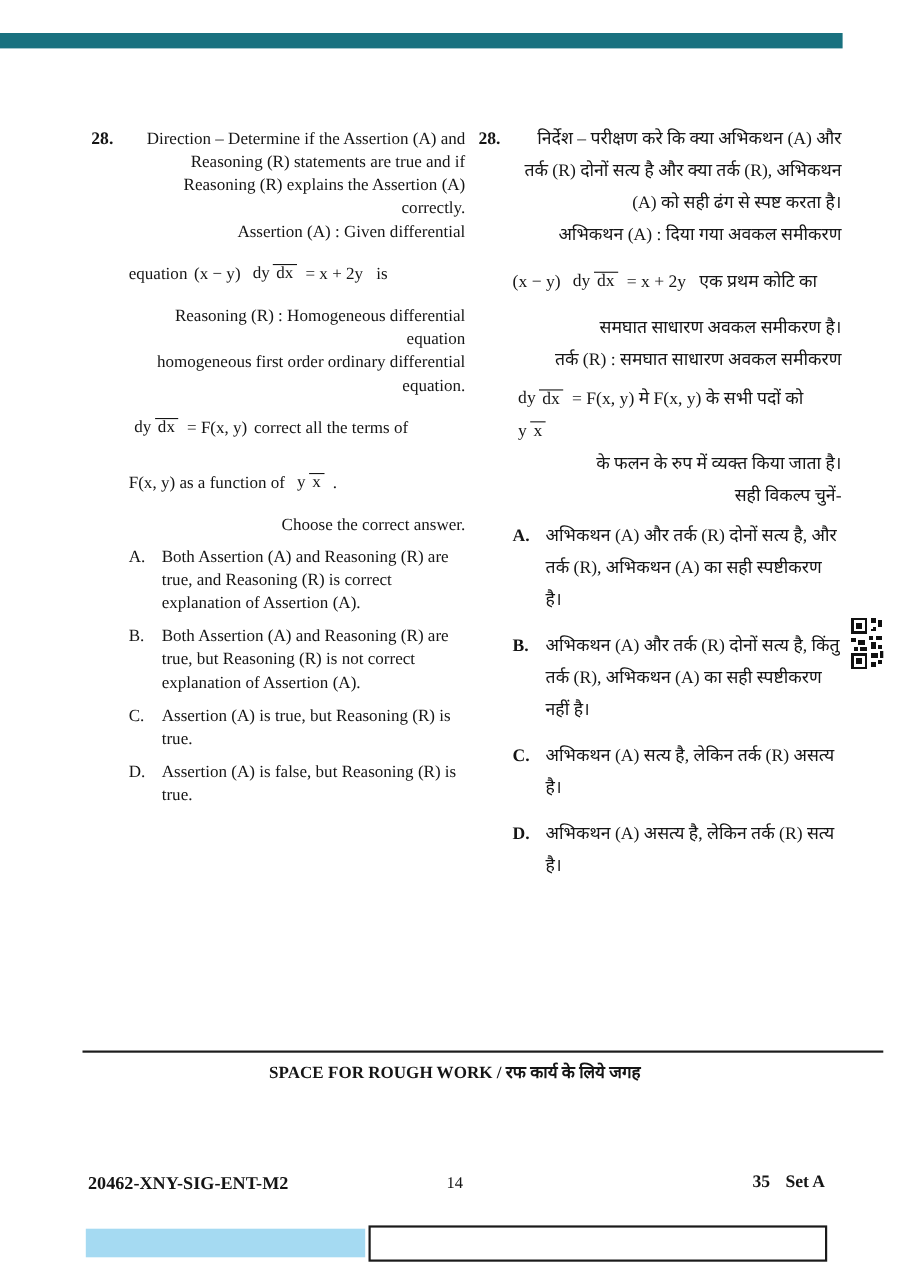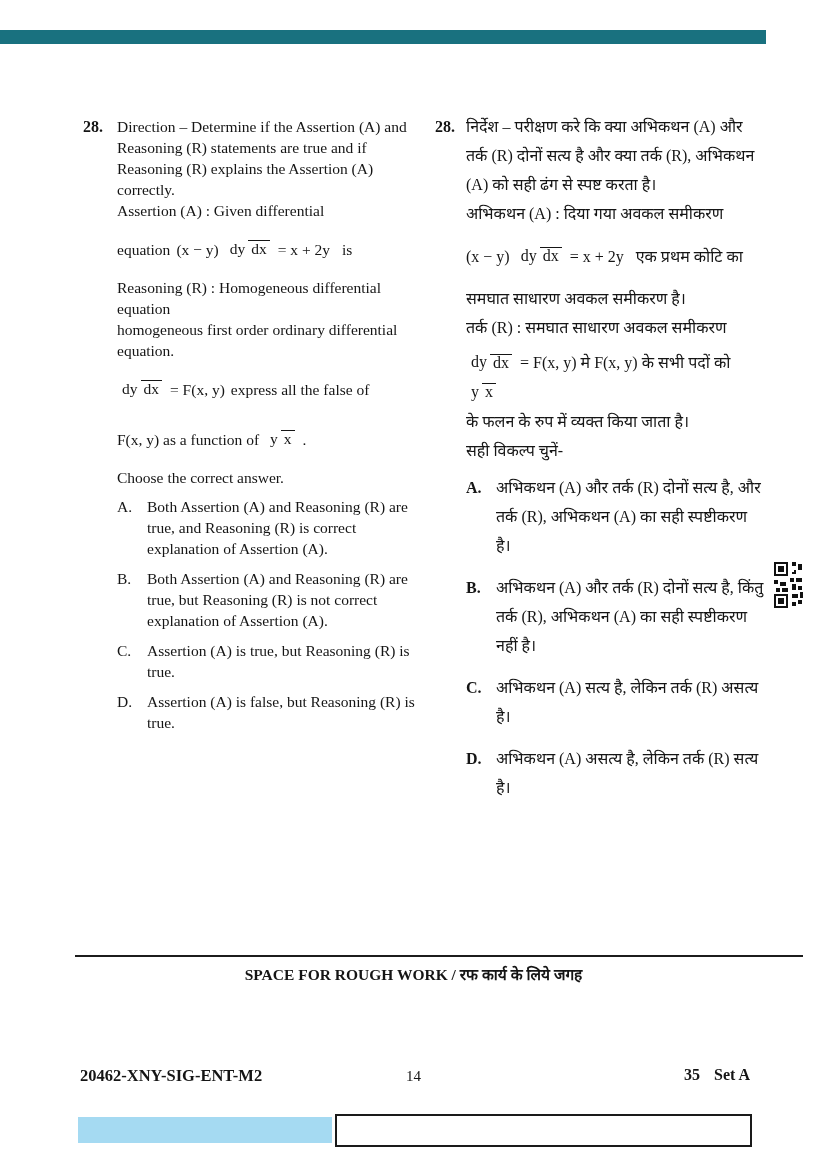--- a/index.html
+++ b/index.html
@@ -7,21 +7,21 @@
         font-family:"Liberation Serif","DejaVu Serif",serif;color:#151515;}
   .topbar{position:absolute;left:0;top:30px;width:766px;height:14px;}
   
   .col{position:absolute;}
   .col-en{left:83px;top:116px;width:340px;font-size:15.5px;line-height:21px;}
   .col-hi{left:435px;top:112px;width:330px;font-size:16px;line-height:29px;}
   .qrow{display:flex;}
   .qnum{font-weight:bold;width:34px;flex:0 0 34px;font-size:16px;}
   .col-hi .qnum{width:31px;flex:0 0 31px;}
   .qbody{flex:1;}
-  .para{margin:0 0 0 0;}
+  .para{margin:0 0 0 0;text-align:right;}
   .mathline{display:flex;align-items:center;gap:6px;margin:6px 0;min-height:44px;flex-wrap:wrap;}
   .frac{display:inline-flex;flex-direction:row;align-items:center;line-height:1.05;margin:0 2px;}
   .frac .fnum{padding:0 3px;}
   .frac .fden{padding:0 3px;border-top:1.6px solid #151515;}
   .opts{margin-top:8px;}
   .opt{display:flex;margin-bottom:9px;}
   .col-hi .opt{margin-bottom:13px;}
   .opt-letter{width:30px;flex:0 0 30px;}
   .col-hi .opt-letter{font-weight:bold;}
   .opt-text{flex:1;}
@@ -67,21 +67,21 @@
 
         <p class="para">Reasoning (R) : Homogeneous differential equation</p>
         <p class="para">homogeneous first order ordinary differential equation.</p>
 
         <div class="mathline">
           <span class="frac">
             <span class="fnum">dy</span>
             <span class="fden">dx</span>
           </span>
           <span>= F(x, y)</span>
-          <span>express all the false of</span>
+          <span>correct all the terms of</span>
         </div>
 
         <div class="mathline">
           <span>F(x, y) as a function of</span>
           <span class="frac">
             <span class="fnum">y</span>
             <span class="fden">x</span>
           </span>
           <span>.</span>
         </div>

